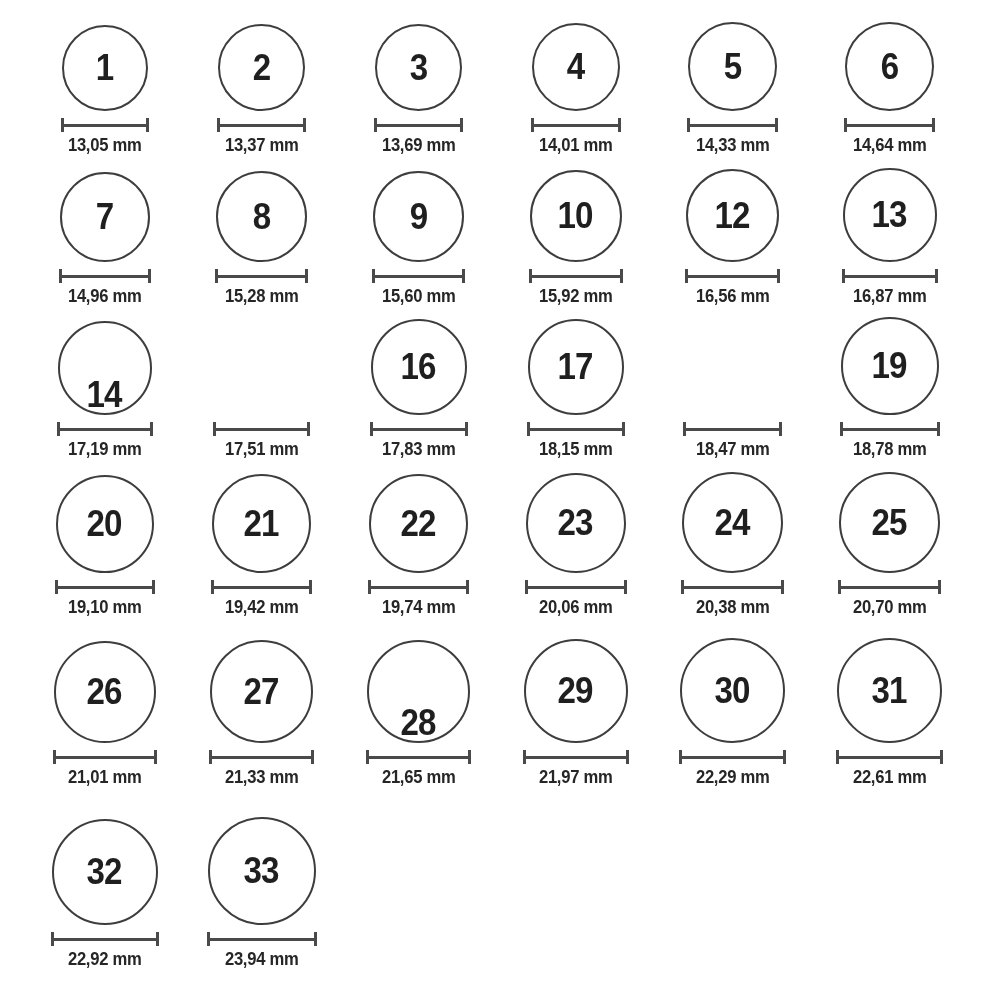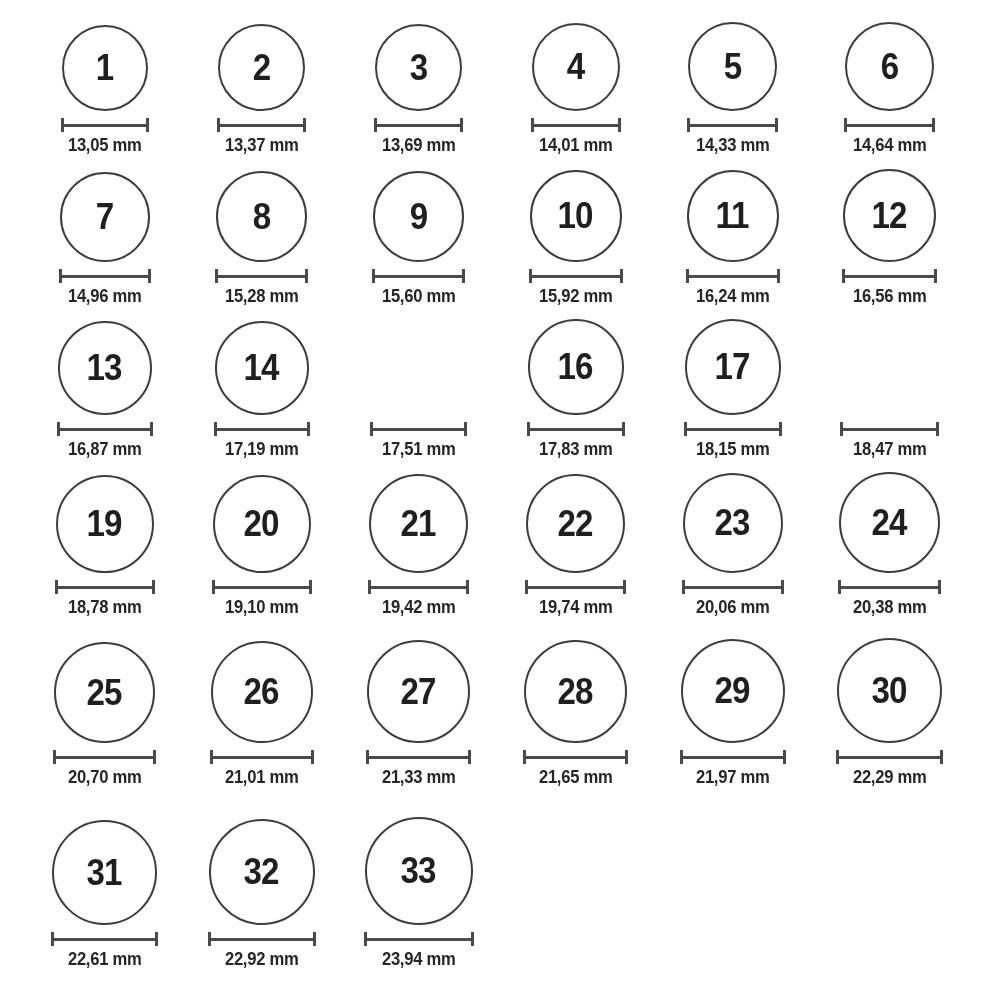--- a/index.html
+++ b/index.html
@@ -196,31 +196,20 @@
       <span class="num">10</span>
     </div>
     <div class="measure" style="width: 94px;">
       <span class="tick left"></span>
       <span class="bar"></span>
       <span class="tick right"></span>
     </div>
     <div class="mm-label">15,92 mm</div>
   </div>
 
-  <div class="cell">
-    <div class="circle" style="width: 92px; height: 92px;">
-      <span class="num">11</span>
-    </div>
-    <div class="measure" style="width: 94px;">
-      <span class="tick left"></span>
-      <span class="bar"></span>
-      <span class="tick right"></span>
-    </div>
-    <div class="mm-label">16,24 mm</div>
-  </div>
 
   <div class="cell">
     <div class="circle" style="width: 93px; height: 93px;">
       <span class="num">12</span>
     </div>
     <div class="measure" style="width: 95px;">
       <span class="tick left"></span>
       <span class="bar"></span>
       <span class="tick right"></span>
     </div>
@@ -233,21 +222,21 @@
     </div>
     <div class="measure" style="width: 96px;">
       <span class="tick left"></span>
       <span class="bar"></span>
       <span class="tick right"></span>
     </div>
     <div class="mm-label">16,87 mm</div>
   </div>
 
   <div class="cell">
-    <div class="circle" style="width: 94px; height: 94px;">
+    <div class="circle" style="width: 94px; height: 94px; align-items: flex-end;">
       <span class="num">14</span>
     </div>
     <div class="measure" style="width: 96px;">
       <span class="tick left"></span>
       <span class="bar"></span>
       <span class="tick right"></span>
     </div>
     <div class="mm-label">17,19 mm</div>
   </div>
 
@@ -395,21 +384,21 @@
     </div>
     <div class="measure" style="width: 105px;">
       <span class="tick left"></span>
       <span class="bar"></span>
       <span class="tick right"></span>
     </div>
     <div class="mm-label">21,33 mm</div>
   </div>
 
   <div class="cell">
-    <div class="circle" style="width: 103px; height: 103px;">
+    <div class="circle" style="width: 103px; height: 103px; align-items: flex-end;">
       <span class="num">28</span>
     </div>
     <div class="measure" style="width: 105px;">
       <span class="tick left"></span>
       <span class="bar"></span>
       <span class="tick right"></span>
     </div>
     <div class="mm-label">21,65 mm</div>
   </div>
 

